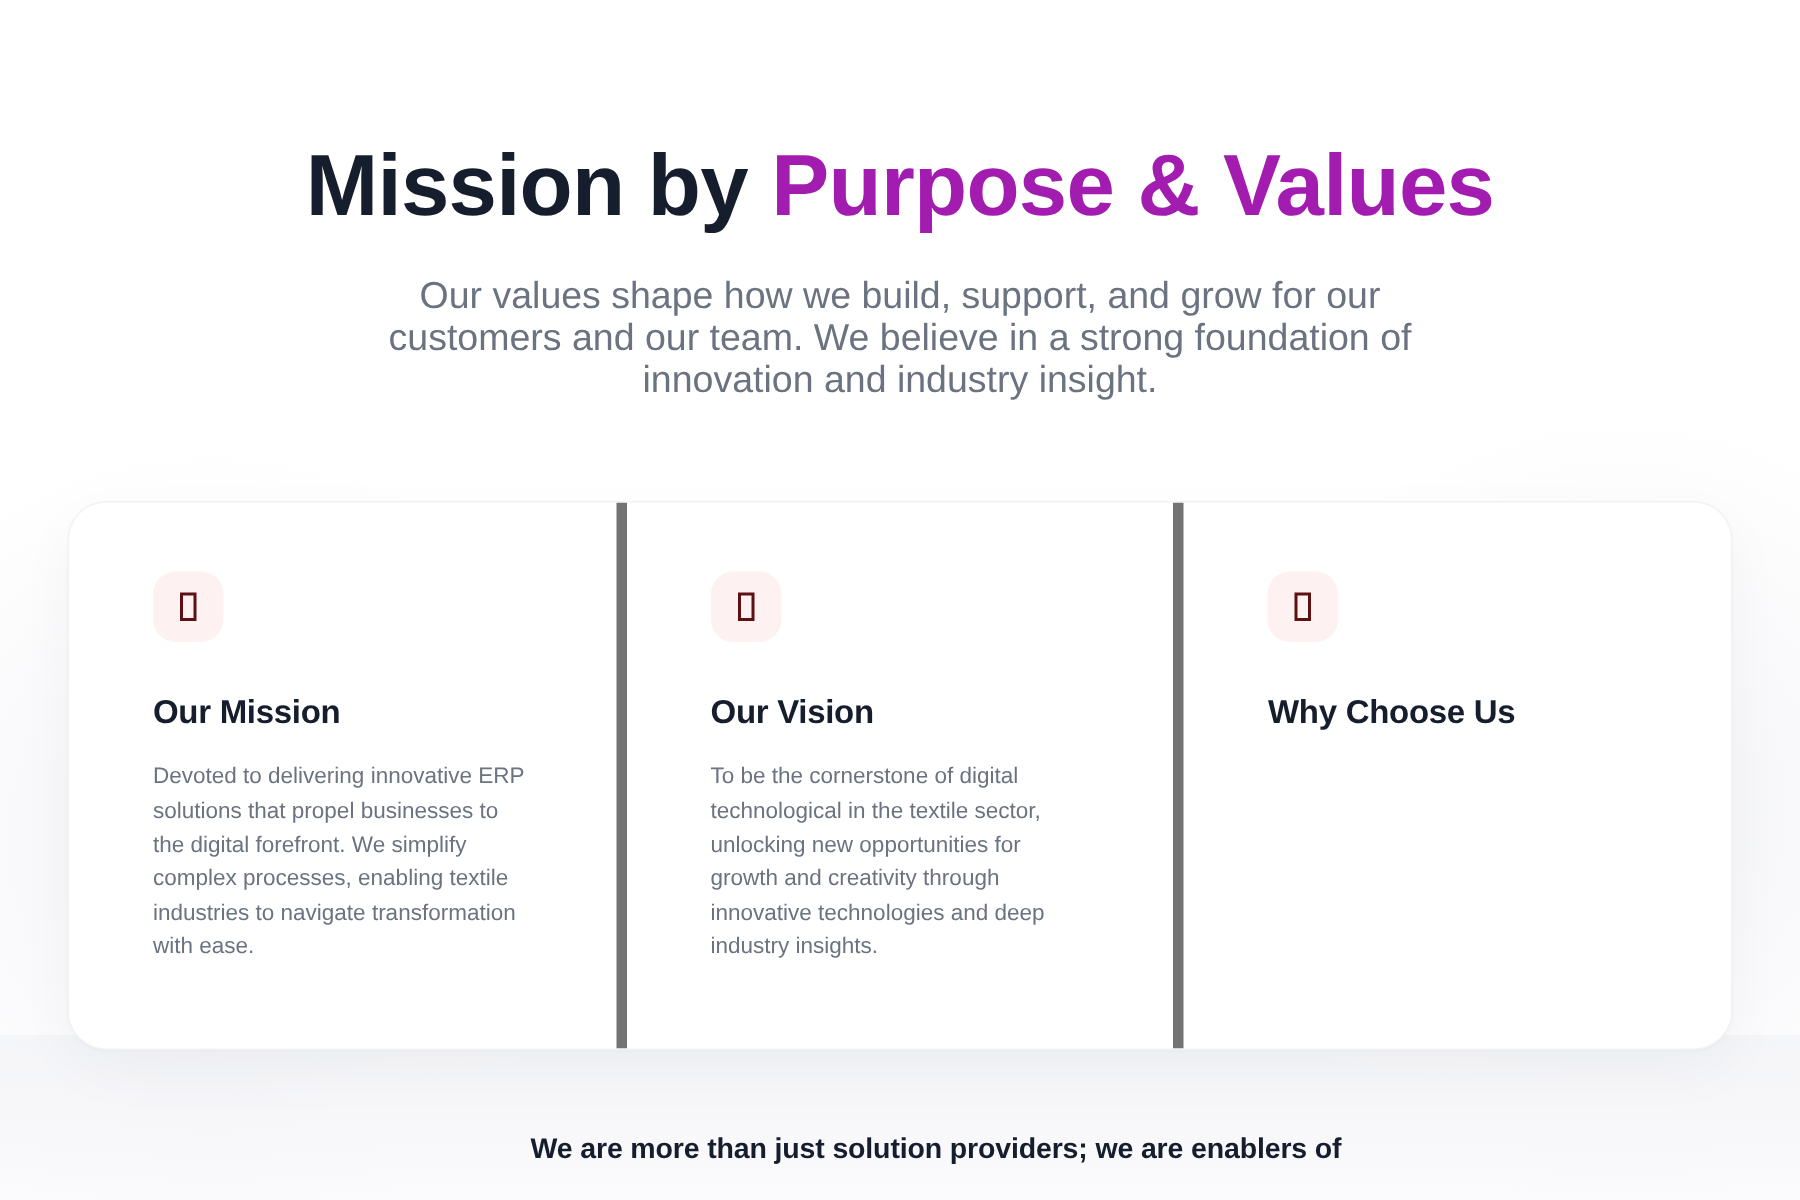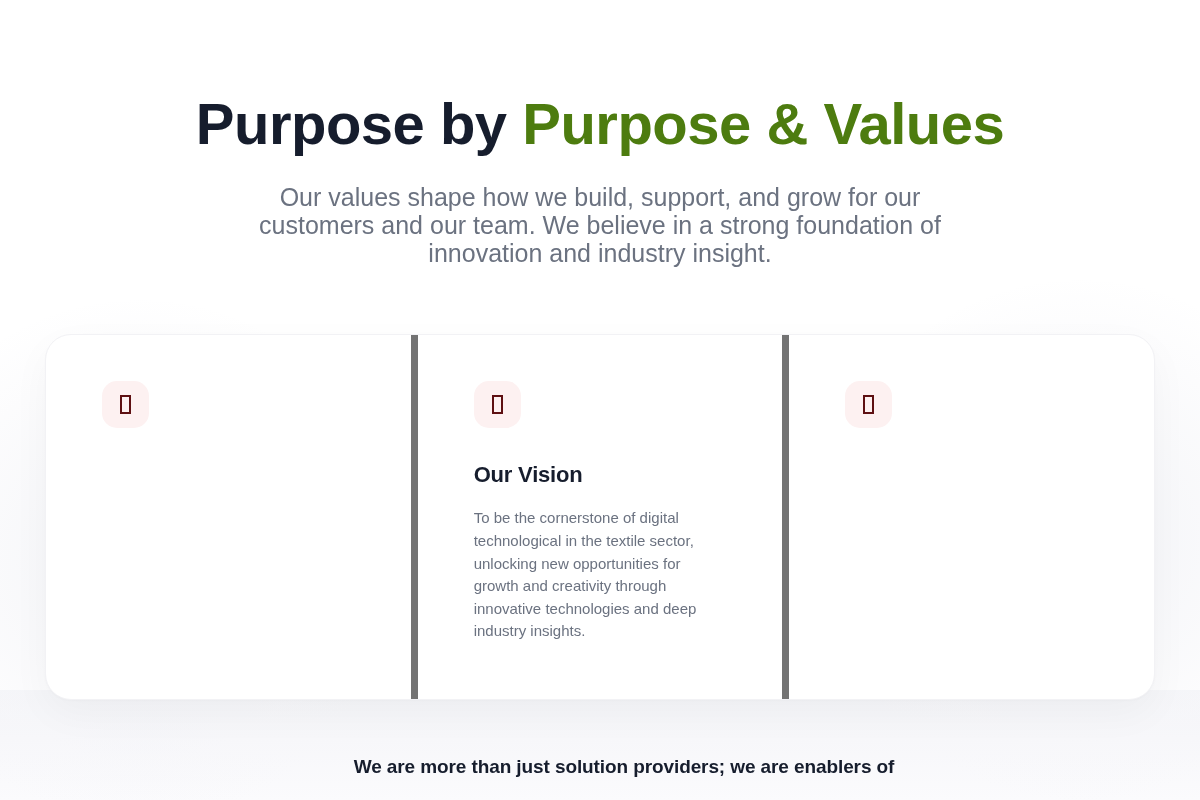--- a/index.html
+++ b/index.html
@@ -58,21 +58,21 @@
   }
   .headline {
     margin: 0;
     font-size: 58px;
     line-height: 1.12;
     font-weight: 700;
     letter-spacing: -0.5px;
     color: #161d2d;
   }
   .headline .accent {
-    color: #4d7c0f;
+    color: #a21caf;
   }
   .subtitle {
     margin: 26px auto 0;
     width: 760px;
     font-size: 25px;
     line-height: 28px;
     color: #6b7280;
     font-weight: 400;
   }
 
@@ -163,44 +163,47 @@
 </head>
 <body>
 
 <div class="page">
 
   <div class="bg-wash"></div>
   <div class="bg-wash-soft"></div>
   <div class="bg-wash-soft right"></div>
 
   <div class="header">
-    <h1 class="headline"><span>Purpose by </span><span class="accent">Purpose &amp; Values</span></h1>
+    <h1 class="headline"><span>Mission by </span><span class="accent">Purpose &amp; Values</span></h1>
     <p class="subtitle">Our values shape how we build, support, and grow for our customers and our team. We believe in a strong foundation of innovation and industry insight.</p>
   </div>
 
   <div class="cards-wrap">
 
     <div class="card">
       <div class="card-icon">
         <span class="tofu"></span>
       </div>
+      <h2 class="card-title">Our Mission</h2>
+      <p class="card-body">Devoted to delivering innovative ERP solutions that propel businesses to the digital forefront. We simplify complex processes, enabling textile industries to navigate transformation with ease.</p>
     </div>
 
     <div class="card">
       <div class="card-icon">
         <span class="tofu"></span>
       </div>
       <h2 class="card-title">Our Vision</h2>
       <p class="card-body">To be the cornerstone of digital technological in the textile sector, unlocking new opportunities for growth and creativity through innovative technologies and deep industry insights.</p>
     </div>
 
     <div class="card">
       <div class="card-icon">
         <span class="tofu"></span>
       </div>
+      <h2 class="card-title">Why Choose Us</h2>
     </div>
 
   </div>
 
   <div class="bottom-strip">
     <p class="bottom-line">We are more than just solution providers; we are enablers of</p>
   </div>
 
 </div>
 

